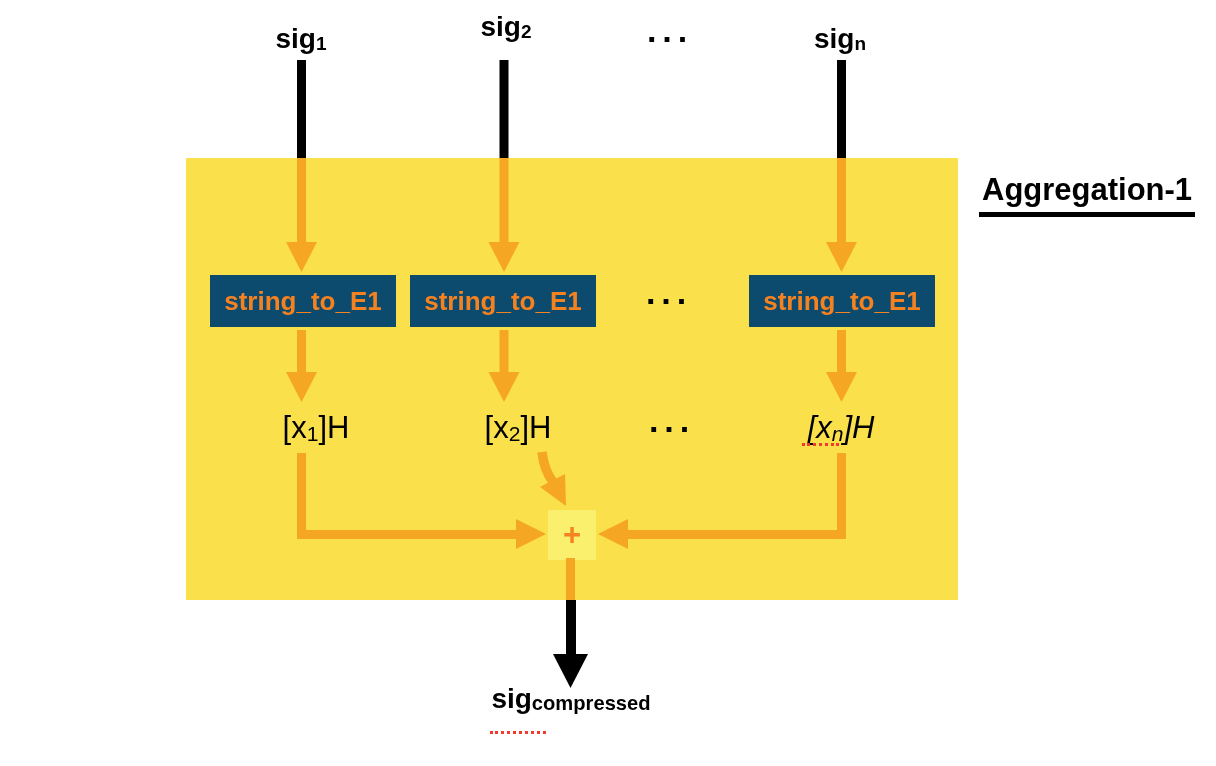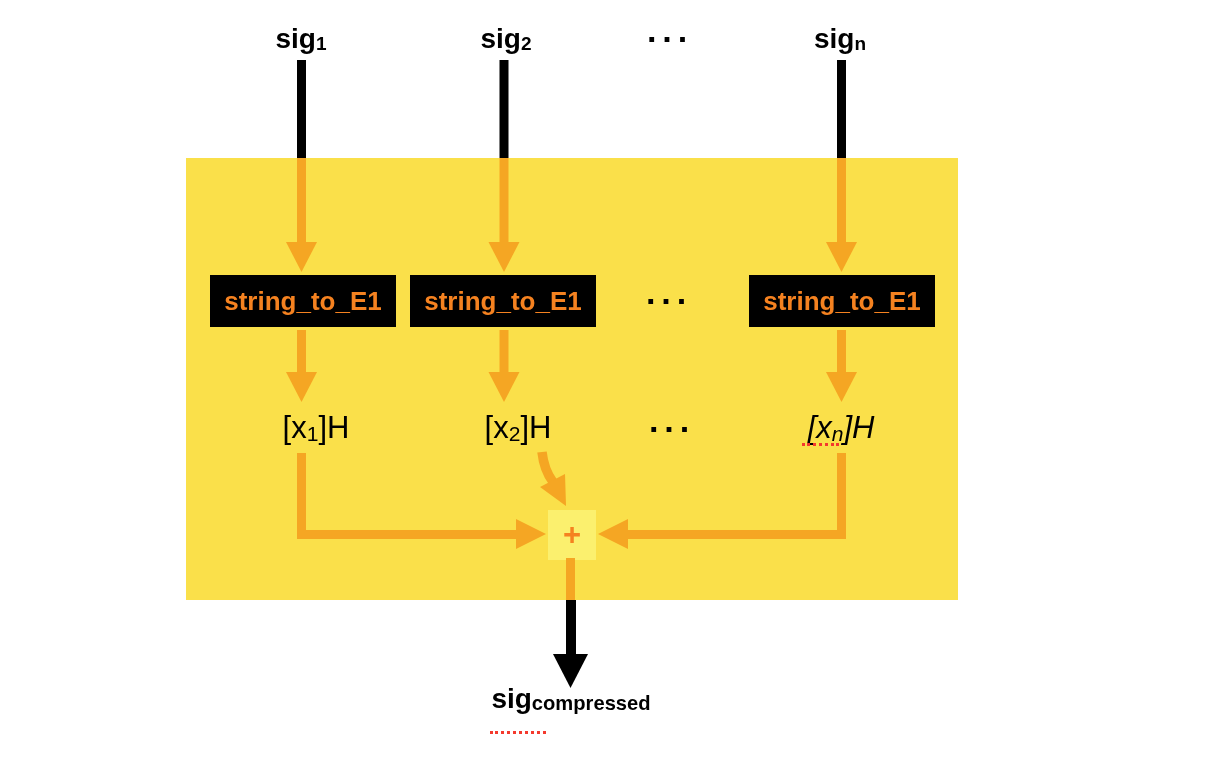--- a/index.html
+++ b/index.html
@@ -4,21 +4,21 @@
 <style>
   html,body{margin:0;padding:0;background:#ffffff;}
   .stage{position:relative;width:1216px;height:766px;background:#ffffff;
          font-family:"Liberation Sans",sans-serif;overflow:hidden;}
   .abs{position:absolute;}
   .cx{transform:translateX(-50%);}
   .siglabel{font-weight:bold;font-size:28px;color:#000;white-space:nowrap;line-height:1.1;}
   .sub{font-size:0.68em;vertical-align:-0.12em;font-weight:inherit;}
   .dots{font-weight:900;font-size:34px;letter-spacing:4px;color:#000;line-height:1;}
   .bigbox{left:186px;top:158px;width:772px;height:442px;background:#FAE04A;}
-  .node{width:186px;height:52px;background:#000000;color:#F58220;font-weight:bold;
+  .node{width:186px;height:52px;background:#0c4a6e;color:#F58220;font-weight:bold;
         font-size:26px;display:flex;align-items:center;justify-content:center;white-space:nowrap;}
   .xh{font-size:31px;font-weight:400;color:#000;white-space:nowrap;line-height:1.1;}
   .title{font-weight:bold;font-size:31px;color:#000;border-bottom:5px solid #000;
          padding:0 3px 5px 3px;white-space:nowrap;}
   .plusbox{left:548px;top:510px;width:48px;height:50px;background:#FBF06E;
            display:flex;align-items:center;justify-content:center;
            font-weight:bold;font-size:31px;color:#F5831F;}
   .squiggle{height:0;border-bottom:3px dotted #F4392D;}
   svg.overlay{left:0;top:0;pointer-events:none;}
 </style>
@@ -94,28 +94,31 @@
     <g>
       <rect x="566" y="558" width="9" height="42" fill="#F5A623"></rect>
       <rect x="566" y="600" width="10" height="56" fill="#000000"></rect>
       <polygon points="553,654 588,654 570.5,688" fill="#000000"></polygon>
     </g>
   </svg>
 
   <div class="abs cx siglabel" style="left:301px;top:24px;">
     <span>sig</span><sub class="sub">1</sub>
   </div>
-  <div class="abs cx siglabel" style="left:506px;top:24px;">
+  <div class="abs cx siglabel" style="left:506px;top:12px;">
     <span>sig</span><sub class="sub">2</sub>
   </div>
   <div class="abs cx dots" style="left:670px;top:22px;">···</div>
   <div class="abs cx siglabel" style="left:840px;top:24px;">
     <span>sig</span><sub class="sub">n</sub>
   </div>
 
+  <div class="abs" style="left:979px;top:172px;">
+    <span class="title">Aggregation-1</span>
+  </div>
 
   <div class="abs cx dots" style="left:669px;top:284px;">···</div>
 
   <div class="abs cx xh" style="left:302px;top:411px;margin-left:14px;">
     <span>[x</span><sub class="sub">1</sub><span>]H</span>
   </div>
   <div class="abs cx xh" style="left:506px;top:411px;margin-left:12px;">
     <span>[x</span><sub class="sub">2</sub><span>]H</span>
   </div>
   <div class="abs cx dots" style="left:672px;top:412px;">···</div>

